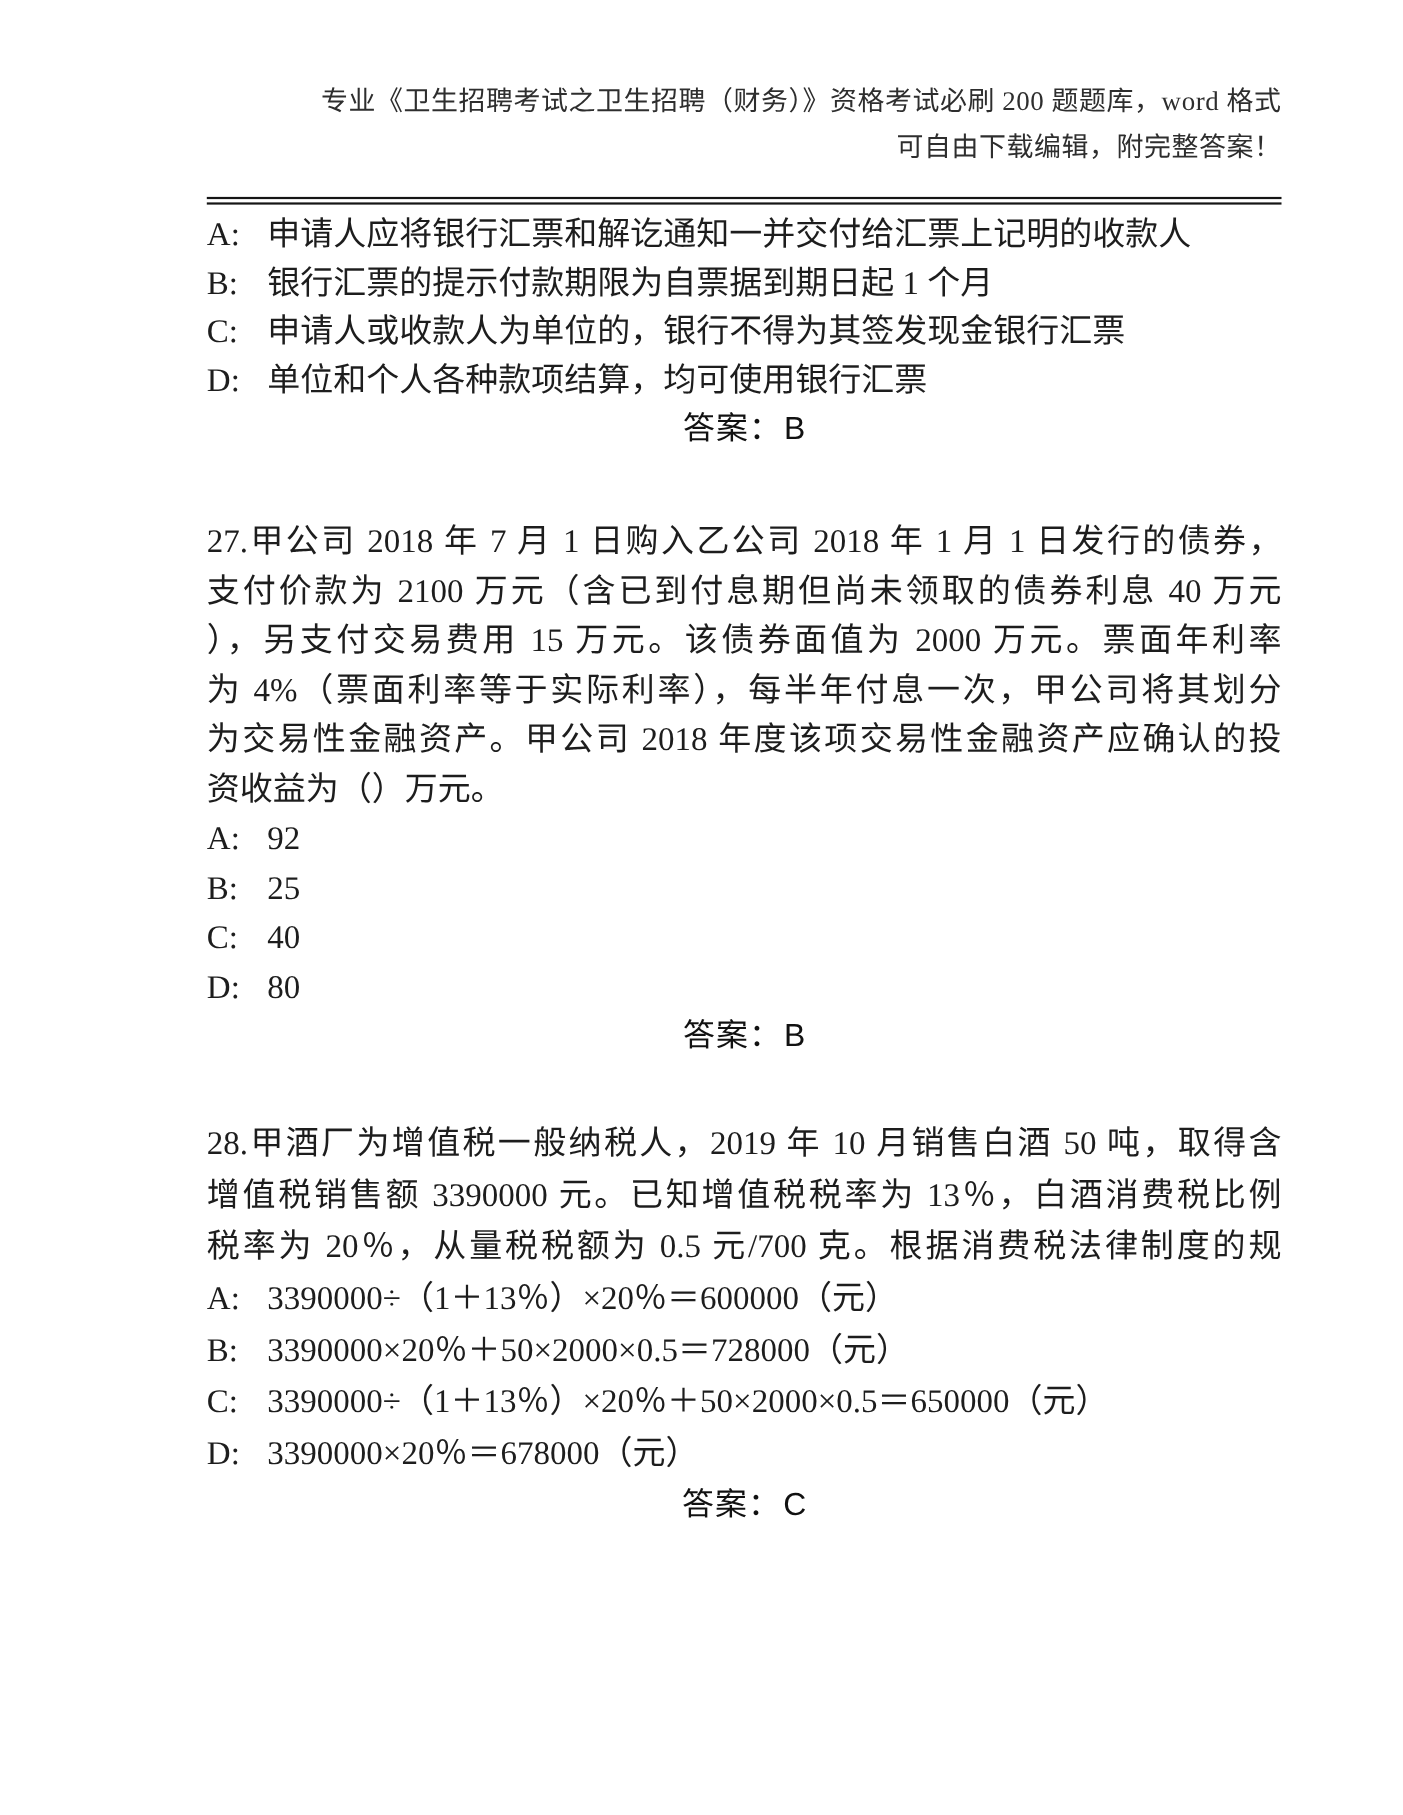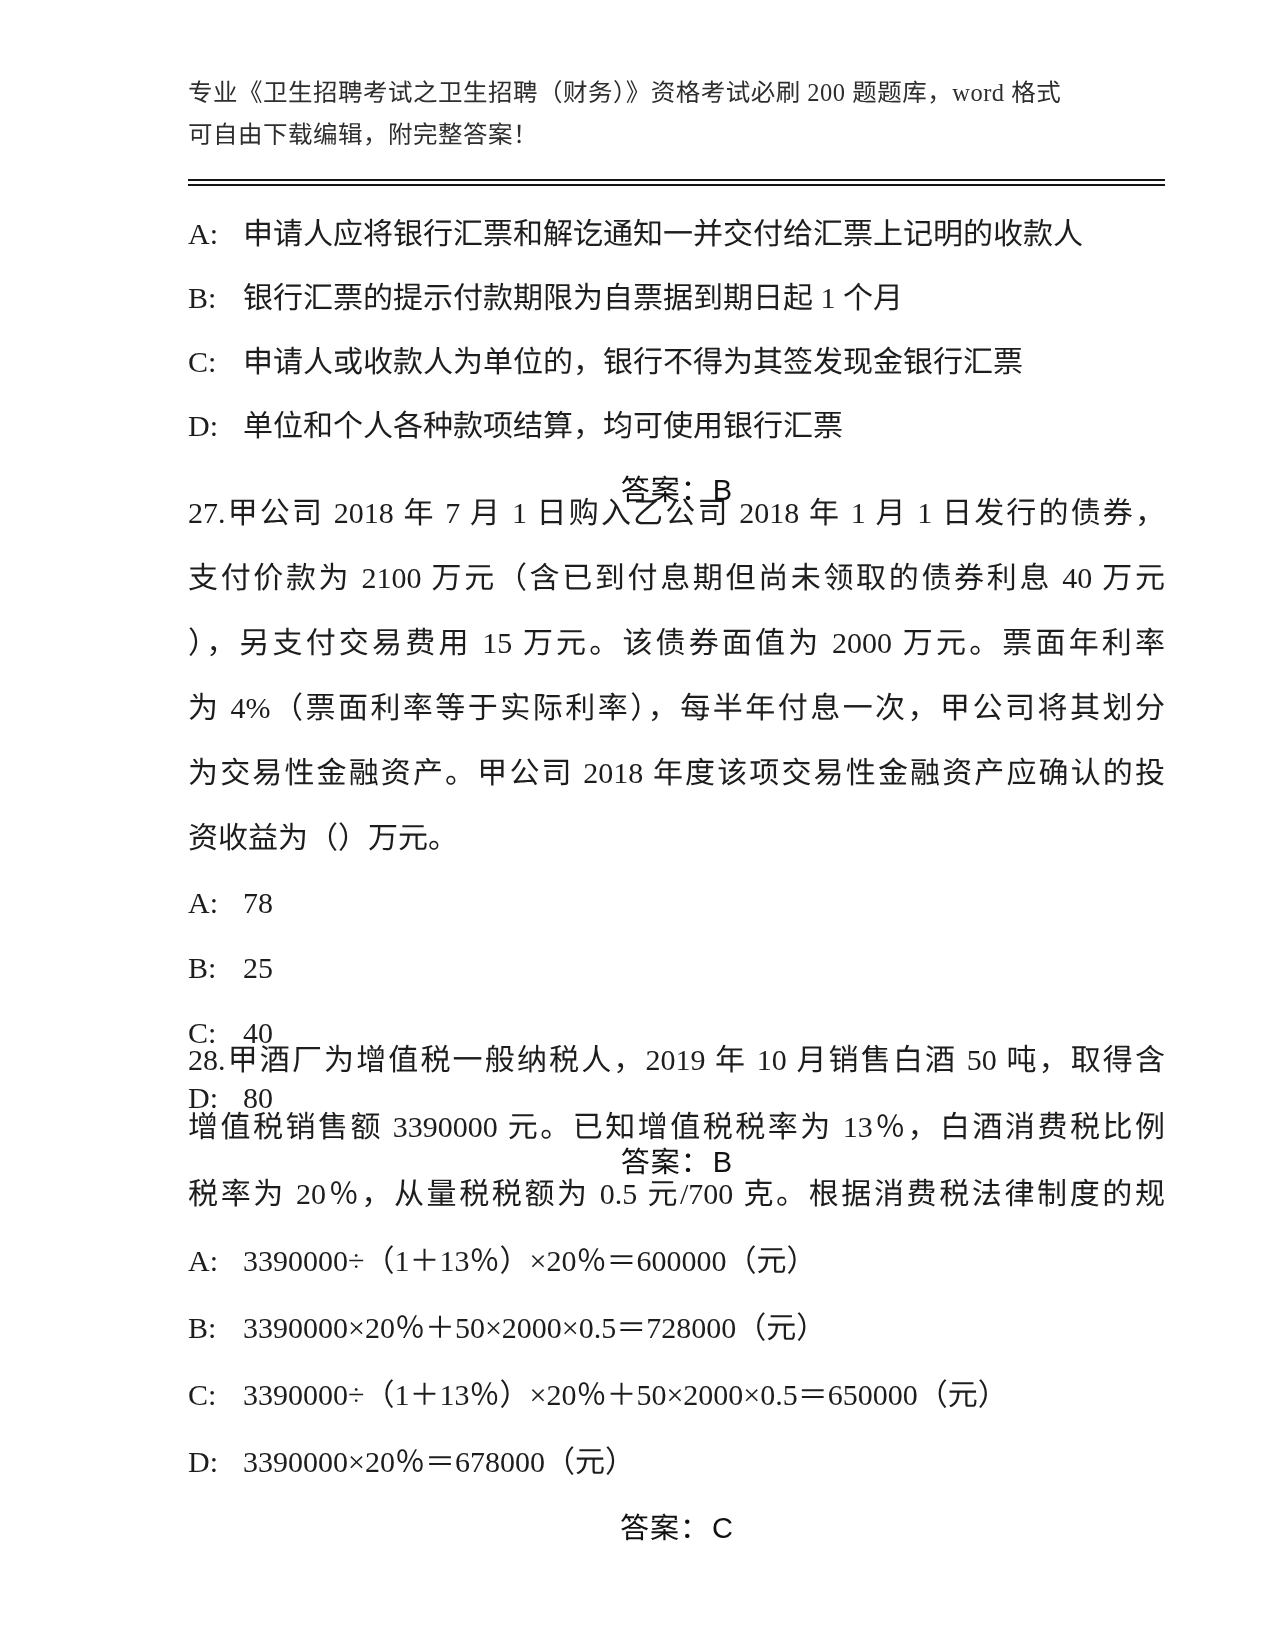--- a/index.html
+++ b/index.html
@@ -18,33 +18,33 @@
   .content-col { position: absolute; left: 188px; width: 977px; }
 
   
   .doc-header {
     top: 72px;
     font-size: 24.5px;
     line-height: 42px;
     color: #2e2e2e;
     letter-spacing: 0.5px;
   }
-  .h-line { max-height: 42px; overflow: hidden; }
+  .h-line { max-height: 42px; overflow: hidden; text-align: right; }
 
   .header-rule {
     position: absolute;
     left: 188px; top: 179px; width: 977px;
     height: 3px;
     border-top: 2.5px solid #151515;
     border-bottom: 2px solid #151515;
   }
 
   
   .block { font-size: 30px; }
-  .block .line { max-height: 47px; overflow: hidden; white-space: nowrap; margin-top: 20px; }
+  .block .line { max-height: 47px; overflow: hidden; white-space: nowrap; }
   .block .line.just { white-space: normal; text-align: justify; text-align-last: justify; }
 
   .block-prev { top: 192px; line-height: 44px; }
   .block-q27  { top: 470px; line-height: 45px; }
   .block-q28  { top: 1016px; line-height: 47px; }
 
   .opt-label { display: inline-block; min-width: 55px; }
 
   .answer-line {
     font-family: "Liberation Sans", "DejaVu Sans", sans-serif;
@@ -86,21 +86,21 @@
   </div>
 
   <div class="content-col block block-q27">
     <div class="line just">27.甲公司 2018 年 7 月 1 日购入乙公司 2018 年 1 月 1 日发行的债券，</div>
     <div class="line just">支付价款为 2100 万元（含已到付息期但尚未领取的债券利息 40 万元</div>
     <div class="line just">），另支付交易费用 15 万元。该债券面值为 2000 万元。票面年利率</div>
     <div class="line just">为 4%（票面利率等于实际利率），每半年付息一次，甲公司将其划分</div>
     <div class="line just">为交易性金融资产。甲公司 2018 年度该项交易性金融资产应确认的投</div>
     <div class="line">资收益为（）万元。</div>
     <div class="line">
-      <span class="opt-label">A:</span><span class="opt-text">78</span>
+      <span class="opt-label">A:</span><span class="opt-text">92</span>
     </div>
     <div class="line">
       <span class="opt-label">B:</span><span class="opt-text">25</span>
     </div>
     <div class="line">
       <span class="opt-label">C:</span><span class="opt-text">40</span>
     </div>
     <div class="line">
       <span class="opt-label">D:</span><span class="opt-text">80</span>
     </div>

